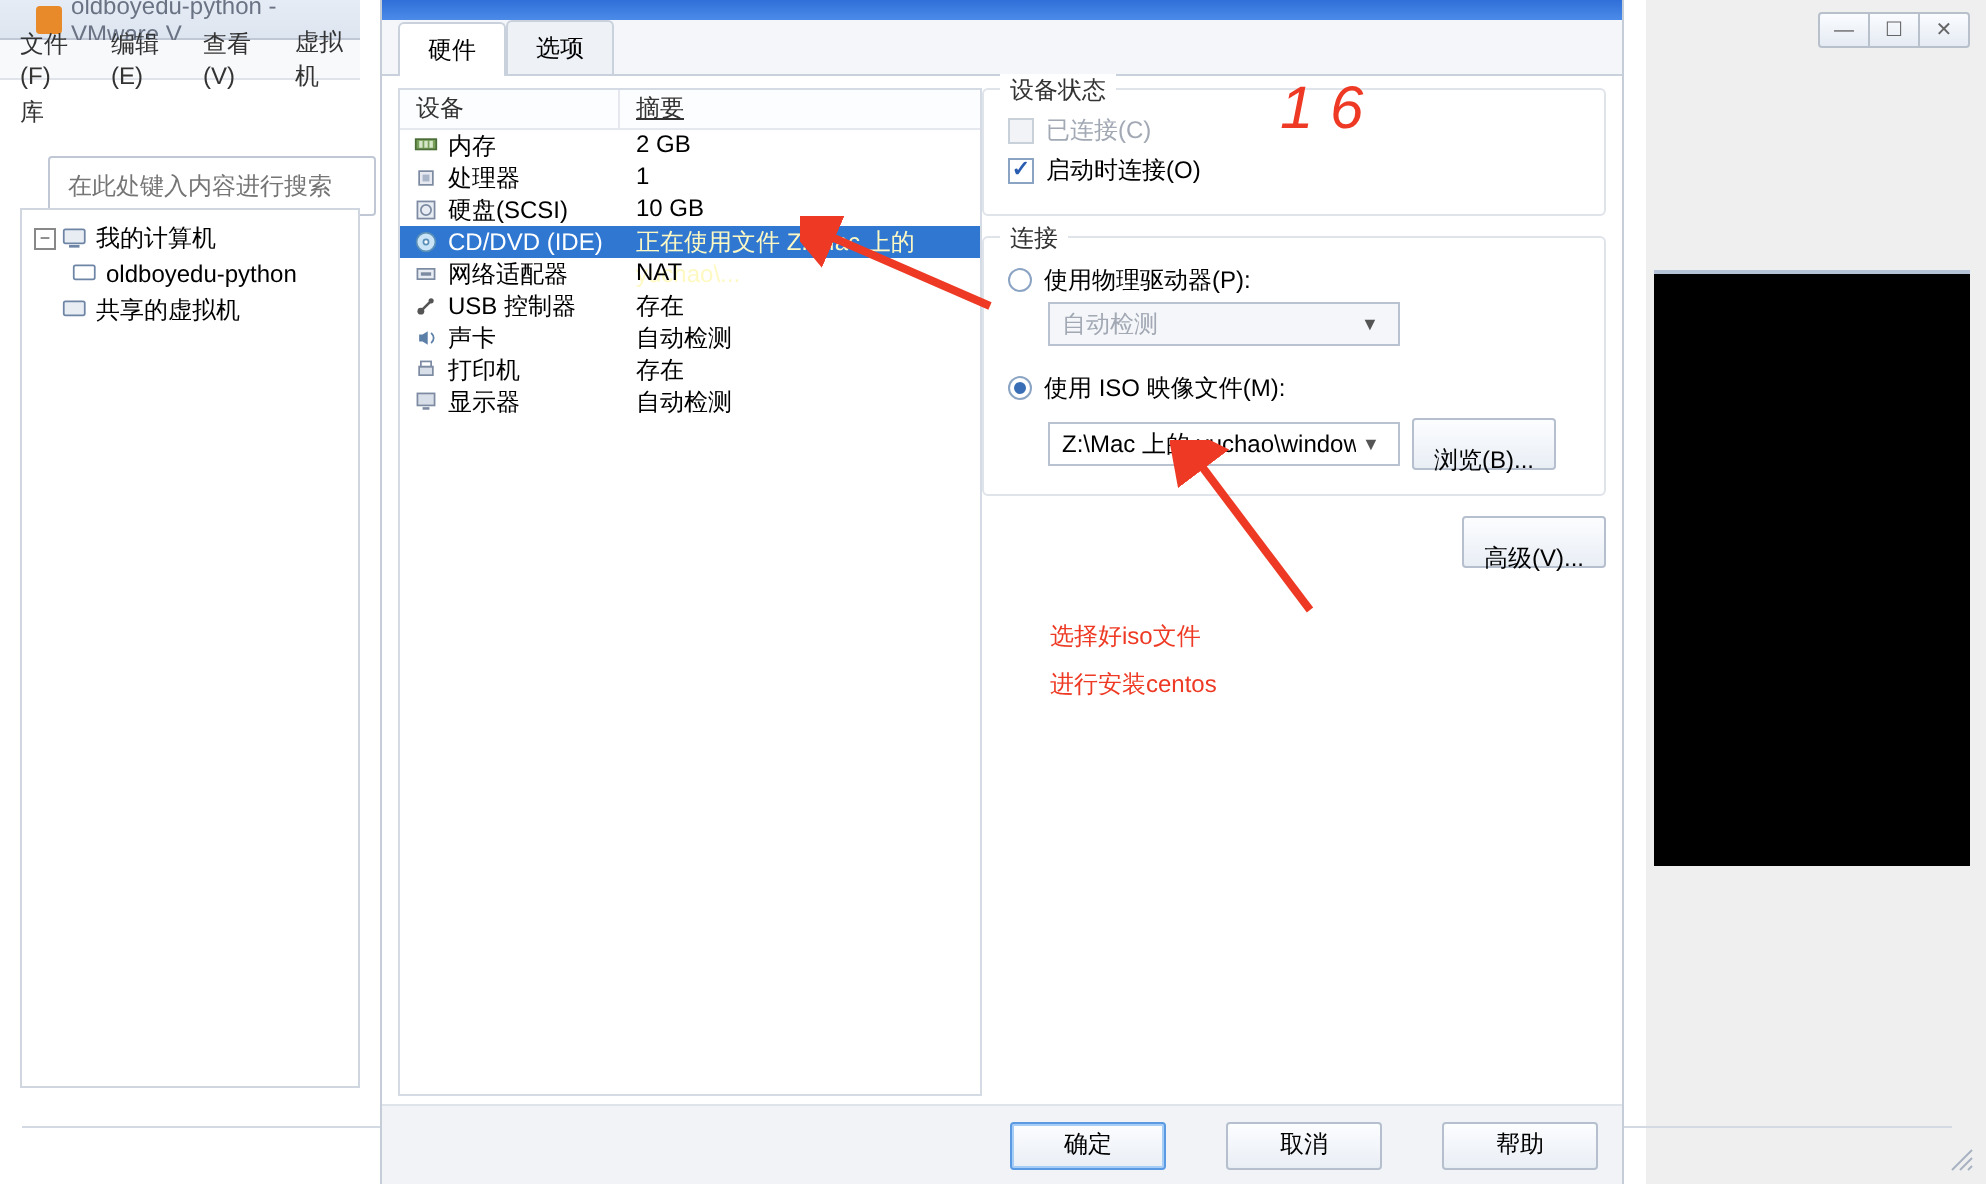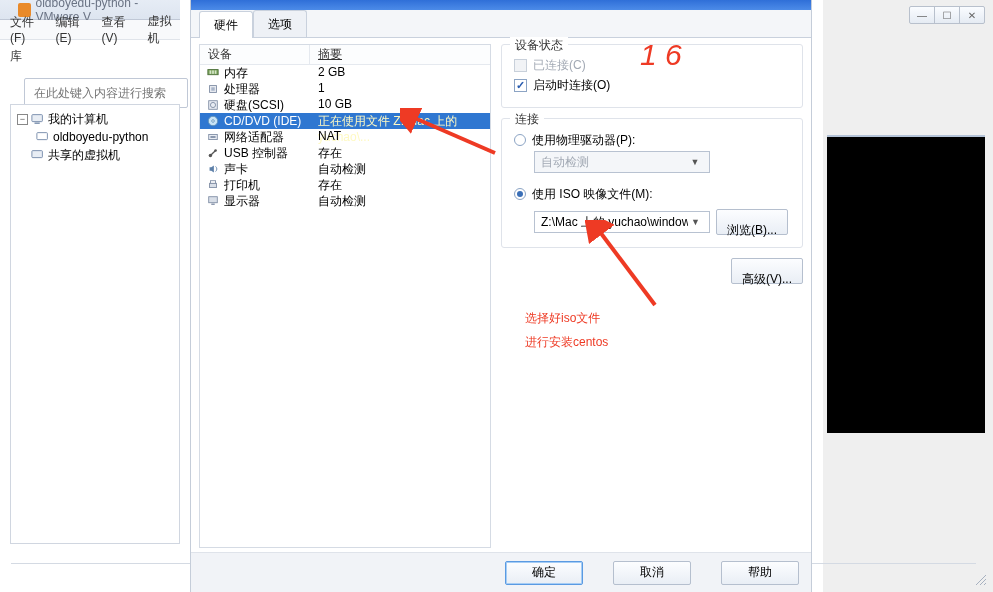--- a/index.html
+++ b/index.html
@@ -36,21 +36,21 @@
     .resize-grip { position: absolute; right: 6px; bottom: 6px; width: 14px; height: 14px; }
 
     
     .dialog { position: absolute; left: 190px; top: 0; width: 622px; height: 592px; background: #fff; border-left: 1px solid #c5cdd9; border-right: 1px solid #c5cdd9; }
     .dlg-top { height: 10px; background: linear-gradient(#2f6fd8, #4c8be8); }
     .tabs { height: 28px; background: #f4f6f9; border-bottom: 1px solid #c9d1dd; display: flex; align-items: flex-end; padding-left: 8px; }
     .tab { padding: 5px 14px 4px; border: 1px solid #c9d1dd; border-bottom: none; background: #fcfdfe; margin-right: 0; border-radius: 3px 3px 0 0; position: relative; }
     .tab.active { background: #fff; top: 1px; }
     .tab.inactive { background: #eef1f6; }
 
-    .dlg-body { display: flex; height: 510px; padding: 6px 8px 0; gap: 10px; }
+    .dlg-body { display: flex; height: 510px; padding: 6px 8px 0; }
     .hw-list { width: 292px; border: 1px solid #d5dbe4; background: #fff; position: relative; }
     .hw-head { display: flex; height: 20px; border-bottom: 1px solid #e5e9ef; background: #fcfdfe; }
     .hw-head .c1 { width: 110px; padding-left: 8px; display: flex; align-items: center; border-right: 1px solid #e5e9ef; color: #333; }
     .hw-head .c2 { flex: 1; padding-left: 8px; display: flex; align-items: center; color: #333; text-decoration: underline; }
     .hw-row { display: flex; height: 16px; }
     .hw-row .c1 { width: 110px; padding-left: 6px; display: flex; align-items: center; gap: 4px; }
     .hw-row .c2 { flex: 1; padding-left: 8px; }
     .hw-row .ic { width: 14px; height: 12px; display: inline-block; }
     .hw-row.sel { background: #2f77d1; color: #fff; }
     .hw-row.sel .c2 { color: #fef9c3; }

